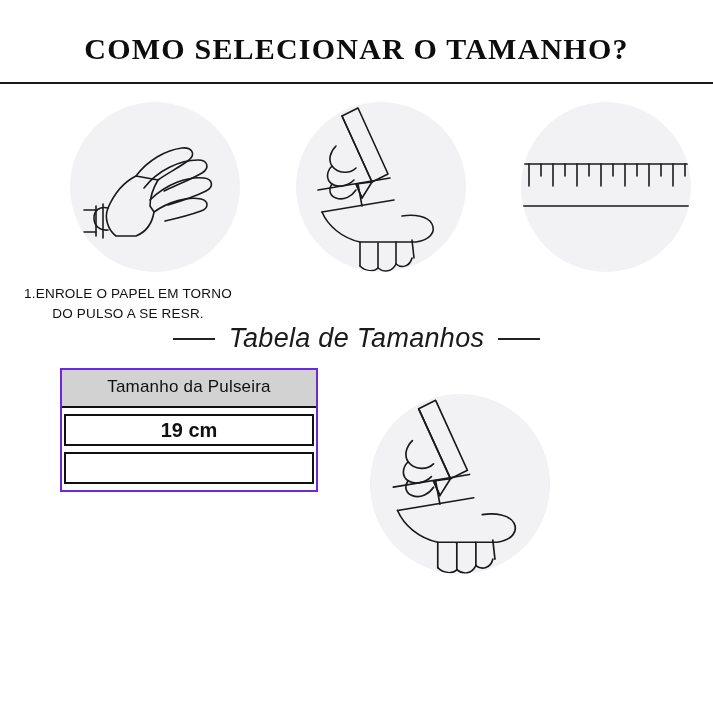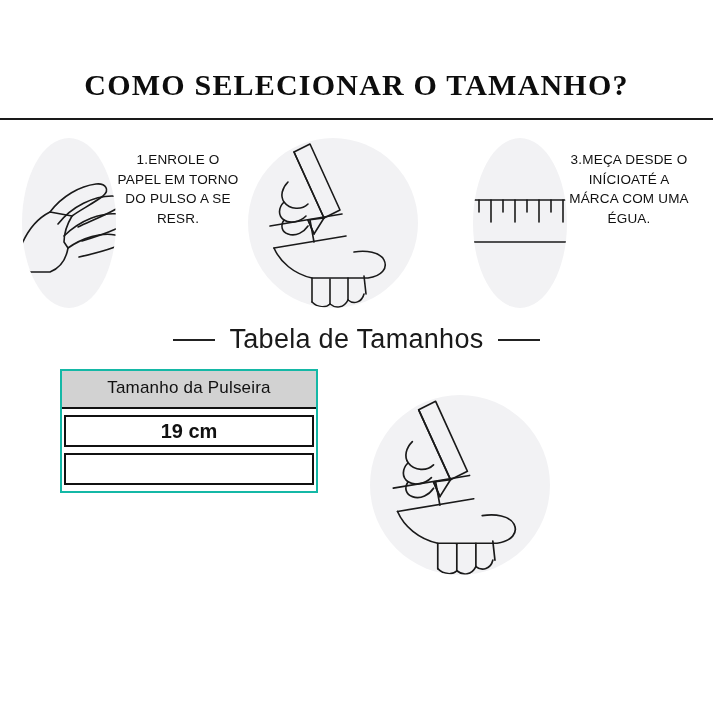--- a/index.html
+++ b/index.html
@@ -11,23 +11,22 @@
     width: 713px;
     height: 713px;
     font-family: "Liberation Sans", sans-serif;
     color: #111111;
     overflow: hidden;
     position: relative;
   }
 
   
   .title-wrap {
-    padding-top: 42px;
+    padding-top: 32px;
     text-align: center;
-    margin-top: 26px;
   }
   .title {
     font-family: "Liberation Serif", serif;
     font-weight: bold;
     font-size: 30px;
     letter-spacing: 1.2px;
     color: #0d0d0d;
     line-height: 1.1;
   }
   .title-rule {
@@ -40,22 +39,22 @@
   
   .steps {
     display: flex;
     justify-content: space-between;
     padding: 18px 22px 0 22px;
     box-sizing: border-box;
   }
   .step {
     width: 218px;
     display: flex;
-    flex-direction: row;
-    align-items: flex-start;
+    flex-direction: column;
+    align-items: flex-end;
   }
   .illus {
     width: 170px;
     height: 170px;
     border-radius: 50%;
     background: #f2f2f4;
     display: flex;
     align-items: center;
     justify-content: center;
     overflow: hidden;
@@ -65,25 +64,25 @@
     text-align: center;
     font-size: 13.5px;
     line-height: 1.45;
     color: #111;
     letter-spacing: .2px;
     width: 224px;
   }
 
   
   .section-head {
-    margin-top: 16px;
     display: flex;
     align-items: center;
     justify-content: center;
     gap: 14px;
+    font-style: italic;
   }
   .section-head .bar {
     width: 42px;
     height: 2px;
     background: #222;
   }
   .section-title {
     font-size: 27px;
     color: #1a1a1a;
     font-family: "Liberation Sans", sans-serif;
@@ -92,21 +91,21 @@
 
   
   .lower {
     display: flex;
     align-items: flex-start;
     padding: 14px 0 0 0;
   }
   .table-box {
     margin-left: 60px;
     width: 258px;
-    border: 2px solid #14b8a6;
+    border: 2px solid #6d28d9;
     box-sizing: border-box;
     background: #fff;
     padding: 0;
   }
   .t-head {
     background: #d2d2d2;
     text-align: center;
     font-size: 17px;
     color: #111;
     padding: 7px 0 9px 0;
@@ -231,21 +230,20 @@
             <path d="M104 62 L104 84"></path>
             <path d="M116 62 L116 74"></path>
             <path d="M128 62 L128 84"></path>
             <path d="M140 62 L140 74"></path>
             <path d="M152 62 L152 84"></path>
             <path d="M164 62 L164 74"></path>
           </g>
         </svg>
       </span>
     </div>
-    <div class="step-cap">3.MEÇA DESDE O INÍCIOATÉ A MÁRCA COM UMA ÉGUA.</div>
   </div>
 
 </div>
 
 <div class="section-head">
   <div class="bar"></div>
   <div class="section-title">Tabela de Tamanhos</div>
   <div class="bar"></div>
 </div>
 

